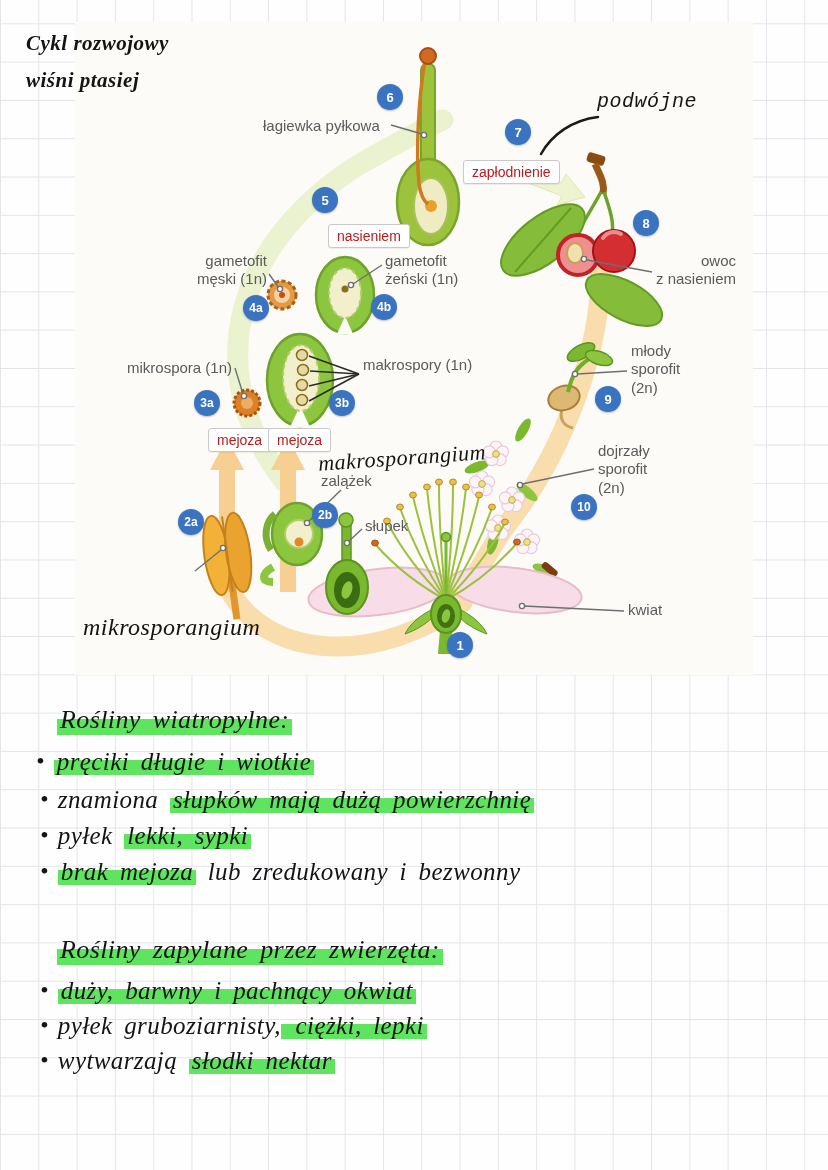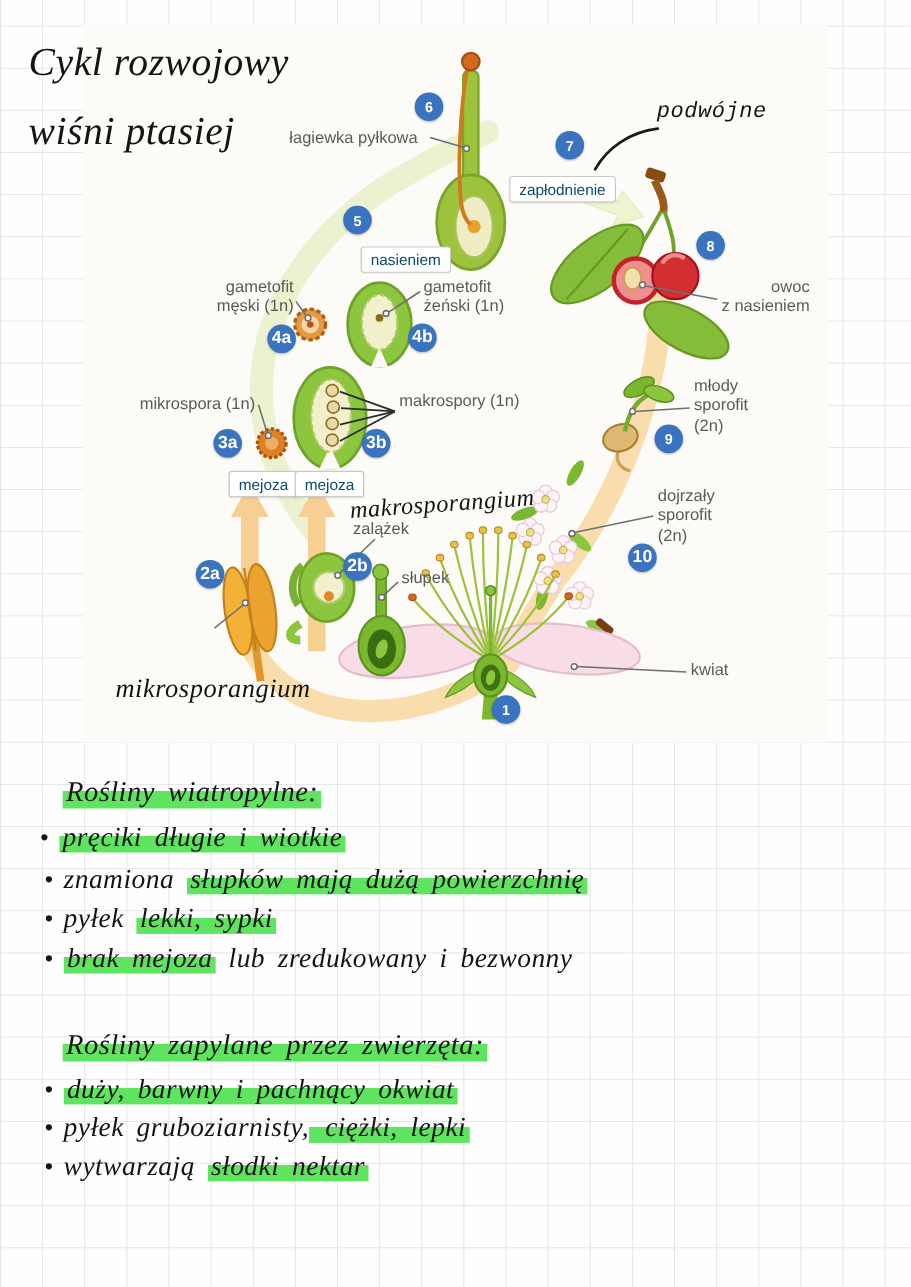--- a/index.html
+++ b/index.html
@@ -13,32 +13,32 @@
     background-size:38.3px 38.3px;
     background-position:0px -15px;}
   
   .diagram{position:absolute;left:75px;top:22px;width:678px;height:653px;
     background:#fcfbf7;}
   .diagram svg{position:absolute;left:0;top:0;}
   .lbl{position:absolute;color:#595a5c;font-size:15px;line-height:1.22;
     white-space:pre-line;}
   .r{text-align:right;}
   .pill{position:absolute;background:#fff;border:1px solid #c9c9c9;border-radius:3px;
-    color:#0c4a6e;font-size:14px;line-height:1;padding:4px 8px;box-shadow:0 1px 1px rgba(0,0,0,.06);}
+    color:#b91c1c;font-size:14px;line-height:1;padding:4px 8px;box-shadow:0 1px 1px rgba(0,0,0,.06);}
   .badge{position:absolute;width:26px;height:26px;border-radius:50%;background:#3a74c0;
     color:#fff;font-weight:bold;font-size:13px;display:flex;align-items:center;
     justify-content:center;box-shadow:0 1px 2px rgba(0,0,0,.25);}
-  .badge.w{font-size:16px;}
+  .badge.w{font-size:12px;}
   
   .hw{position:absolute;color:#141414;font-family:"Liberation Serif",serif;
     font-style:italic;letter-spacing:.5px;white-space:nowrap;}
-  .hw-title{font-size:36px;line-height:1.75;}
+  .hw-title{font-size:21px;line-height:1.75;font-weight:bold;}
   .note-line{position:absolute;display:flex;gap:9px;color:#141414;
     font-family:"Liberation Serif",serif;font-style:italic;font-size:25px;
-    letter-spacing:.4px;word-spacing:5px;white-space:nowrap;align-items:center;}
+    letter-spacing:.4px;word-spacing:5px;white-space:nowrap;}
   .dot{font-size:24px;}
   .hl{background:linear-gradient(to top,#5ee45e 6%,#5ee45e 54%,rgba(94,228,94,0) 54%);
     padding:0 3px;}
   .heading{font-size:26px;}
 </style>
 </head>
 <body>
 
 <div class="page">
 
@@ -281,21 +281,21 @@
     <div class="badge" style="left:520px;top:364px;">9</div>
     <div class="badge" style="left:558px;top:188px;">8</div>
   </div>
 
   <div class="hw hw-title" style="left:26px;top:25px;">
     <div>Cykl rozwojowy</div>
     <div>wiśni ptasiej</div>
   </div>
   <div class="hw" style="left:597px;top:90px;font-size:20px;font-family:Liberation Mono, monospace;">podwójne</div>
   <div class="hw" style="left:318px;top:445px;font-size:22px;transform:rotate(-4deg);">makrosporangium</div>
-  <div class="hw" style="left:83px;top:614px;font-size:24px;margin-left:22px;">mikrosporangium</div>
+  <div class="hw" style="left:83px;top:614px;font-size:24px;">mikrosporangium</div>
 
   <div class="note-line heading" style="left:57px;top:705px;">
     <span class="hl">Rośliny wiatropylne:</span>
   </div>
   <div class="note-line" style="left:36px;top:748px;">
     <span class="dot">•</span>
     <span><span></span><span class="hl">pręciki długie i wiotkie</span><span></span></span>
   </div>
   <div class="note-line" style="left:40px;top:786px;">
     <span class="dot">•</span>

